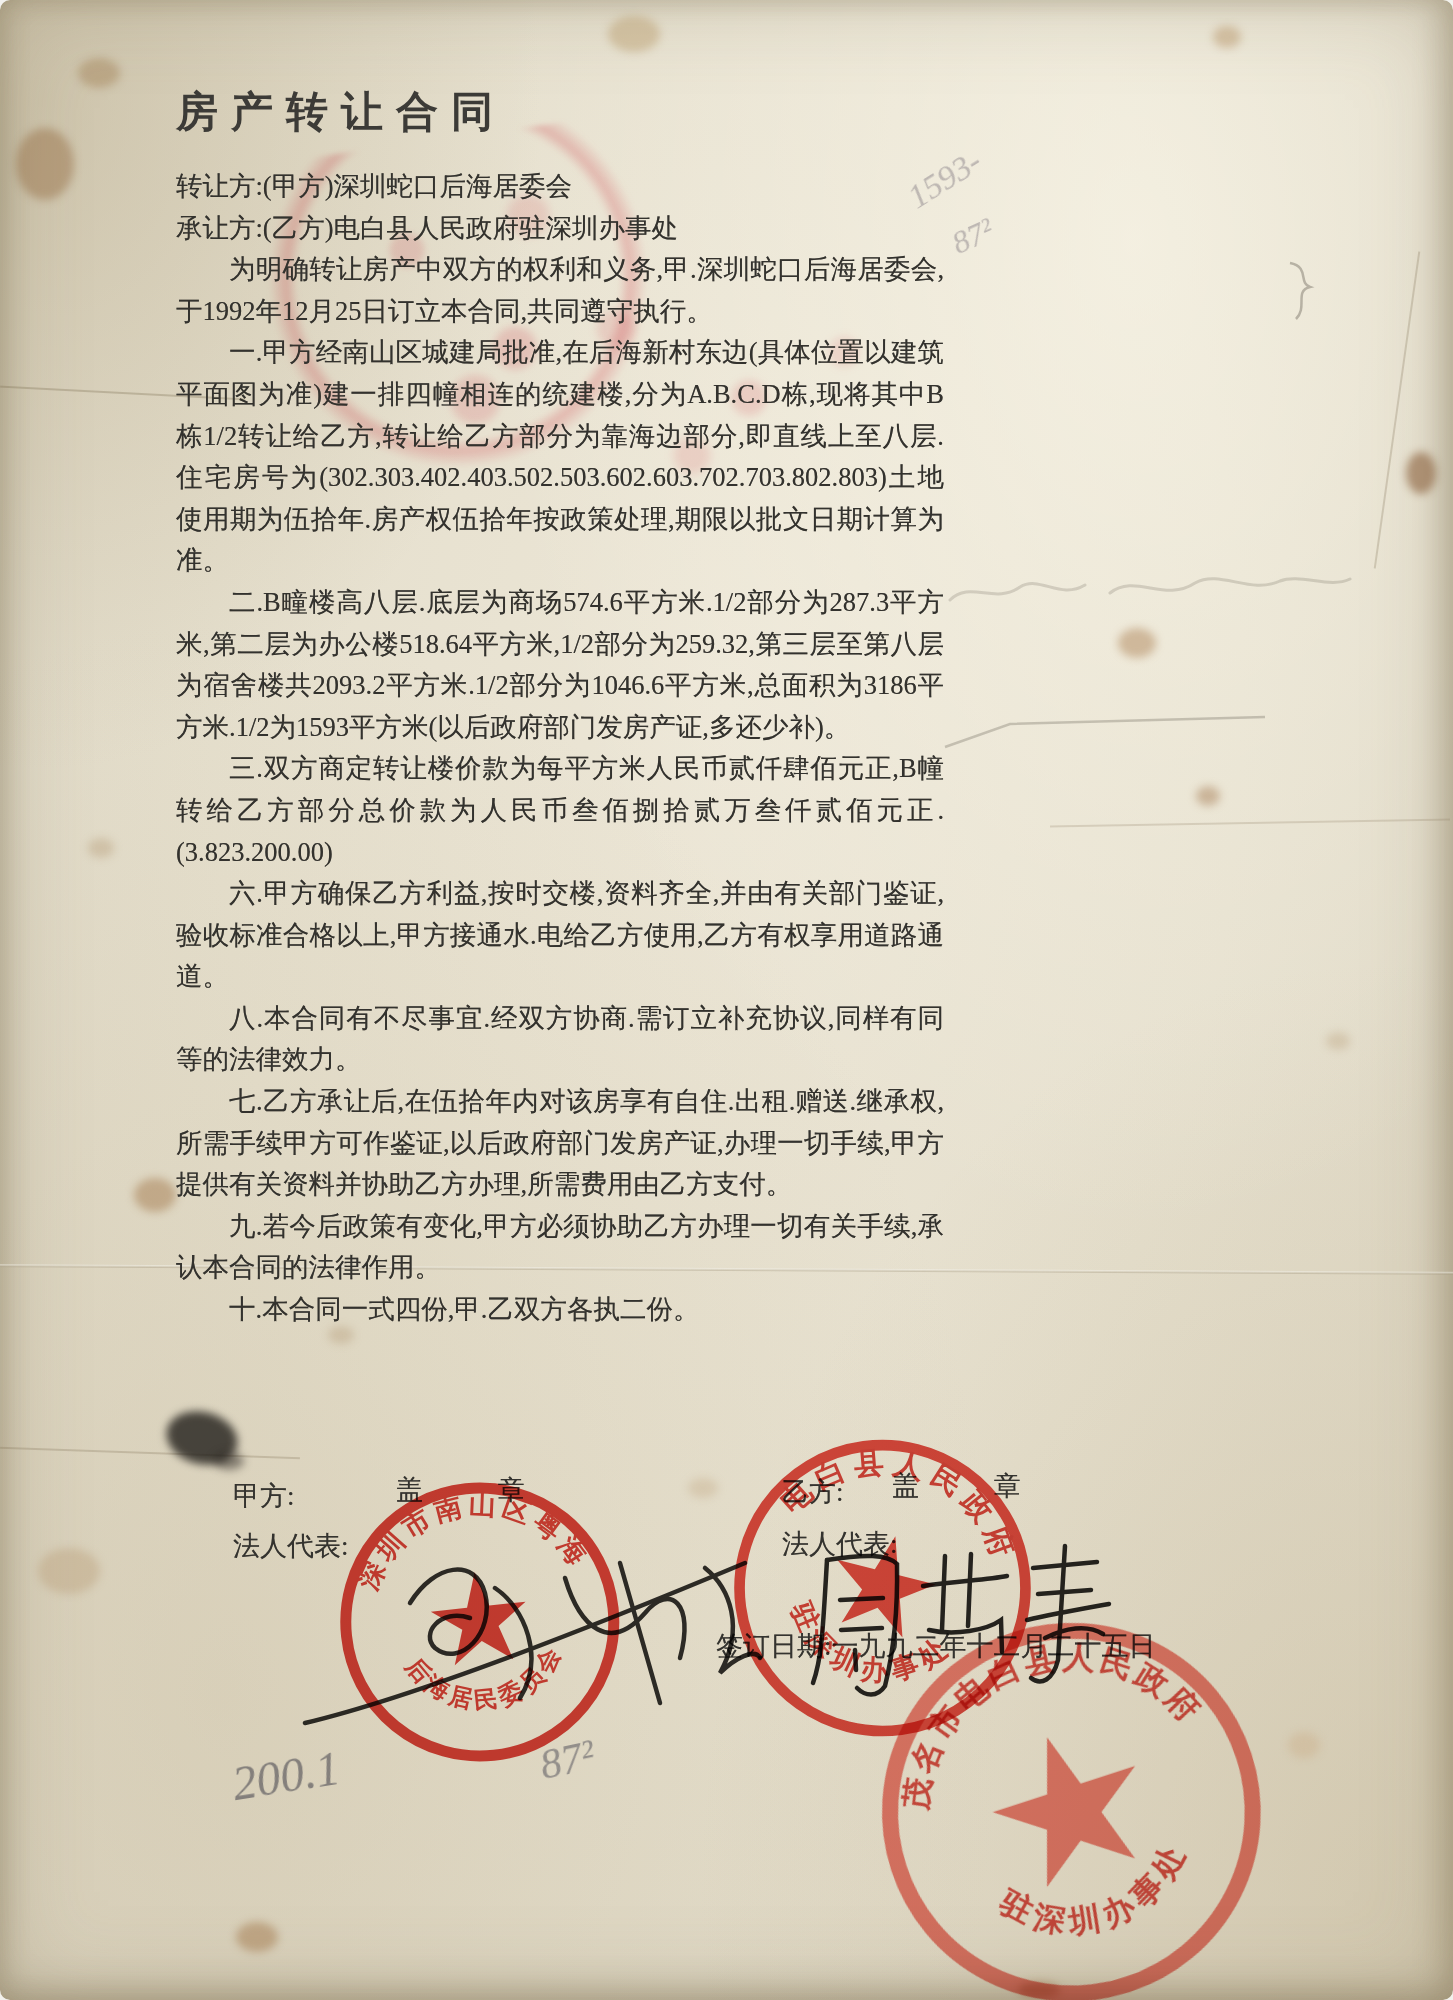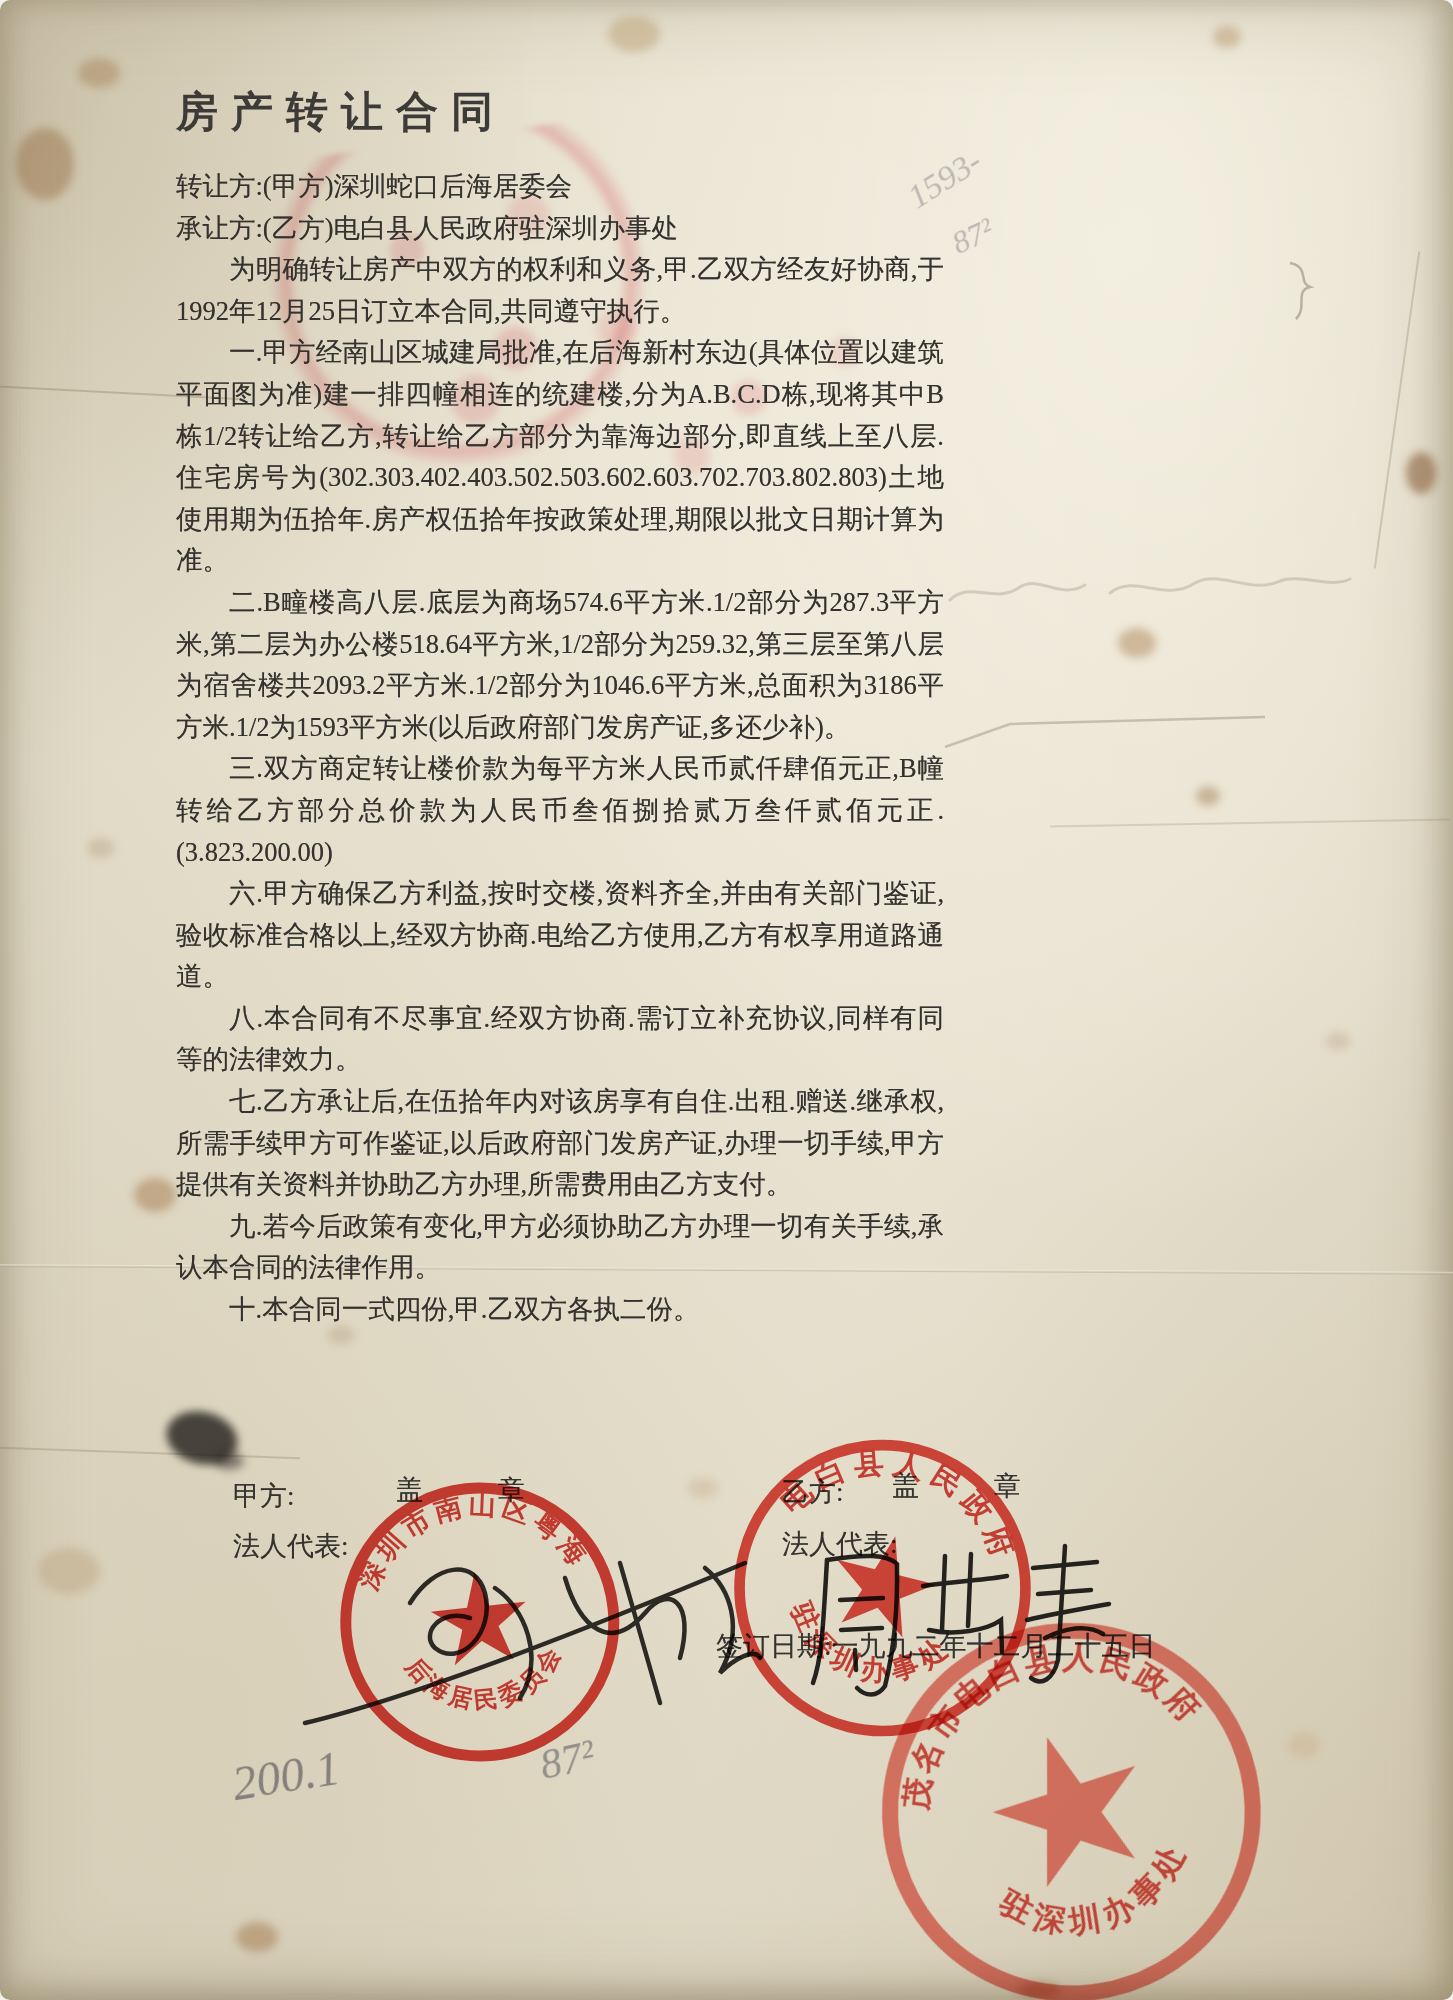--- a/index.html
+++ b/index.html
@@ -77,25 +77,25 @@
         radial-gradient(circle at 20% 30%, rgba(225,60,80,.4) 0 4%, transparent 7%),
         radial-gradient(circle at 55% 60%, rgba(225,60,80,.45) 0 5%, transparent 9%),
         radial-gradient(circle at 80% 40%, rgba(225,60,80,.35) 0 3%, transparent 6%),
         radial-gradient(circle at 40% 85%, rgba(225,60,80,.4) 0 4%, transparent 8%);"></div>
 
   <div class="title">房产转让合同</div>
 
   <div class="content">
     <p>转让方:(甲方)深圳蛇口后海居委会</p>
     <p>承让方:(乙方)电白县人民政府驻深圳办事处</p>
-    <p class="indent">为明确转让房产中双方的权利和义务,甲.乙双方经友好协商,于1992年12月25日订立本合同,共同遵守执行。</p>
+    <p class="indent">为明确转让房产中双方的权利和义务,甲.深圳蛇口后海居委会,于1992年12月25日订立本合同,共同遵守执行。</p>
     <p class="indent">一.甲方经南山区城建局批准,在后海新村东边(具体位置以建筑平面图为准)建一排四幢相连的统建楼,分为A.B.C.D栋,现将其中B栋1/2转让给乙方,转让给乙方部分为靠海边部分,即直线上至八层.住宅房号为(302.303.402.403.502.503.602.603.702.703.802.803)土地使用期为伍拾年.房产权伍拾年按政策处理,期限以批文日期计算为准。</p>
     <p class="indent">二.B疃楼高八层.底层为商场574.6平方米.1/2部分为287.3平方米,第二层为办公楼518.64平方米,1/2部分为259.32,第三层至第八层为宿舍楼共2093.2平方米.1/2部分为1046.6平方米,总面积为3186平方米.1/2为1593平方米(以后政府部门发房产证,多还少补)。</p>
     <p class="indent">三.双方商定转让楼价款为每平方米人民币贰仟肆佰元正,B幢转给乙方部分总价款为人民币叁佰捌拾贰万叁仟贰佰元正.(3.823.200.00)</p>
-    <p class="indent">六.甲方确保乙方利益,按时交楼,资料齐全,并由有关部门鉴证,验收标准合格以上,经双方协商.电给乙方使用,乙方有权享用道路通道。</p>
+    <p class="indent">六.甲方确保乙方利益,按时交楼,资料齐全,并由有关部门鉴证,验收标准合格以上,甲方接通水.电给乙方使用,乙方有权享用道路通道。</p>
     <p class="indent">八.本合同有不尽事宜.经双方协商.需订立补充协议,同样有同等的法律效力。</p>
     <p class="indent">七.乙方承让后,在伍拾年内对该房享有自住.出租.赠送.继承权,所需手续甲方可作鉴证,以后政府部门发房产证,办理一切手续,甲方提供有关资料并协助乙方办理,所需费用由乙方支付。</p>
     <p class="indent">九.若今后政策有变化,甲方必须协助乙方办理一切有关手续,承认本合同的法律作用。</p>
     <p class="indent">十.本合同一式四份,甲.乙双方各执二份。</p>
   </div>
 
   <span class="sig-label" style="left:233px;top:1478px;">甲方:</span>
   <span class="sig-label seal-label" style="left:396px;top:1472px;">盖 章</span>
   <span class="sig-label" style="left:233px;top:1528px;">法人代表:</span>
   <span class="sig-label" style="left:782px;top:1474px;text-align:center;">乙方:</span>

